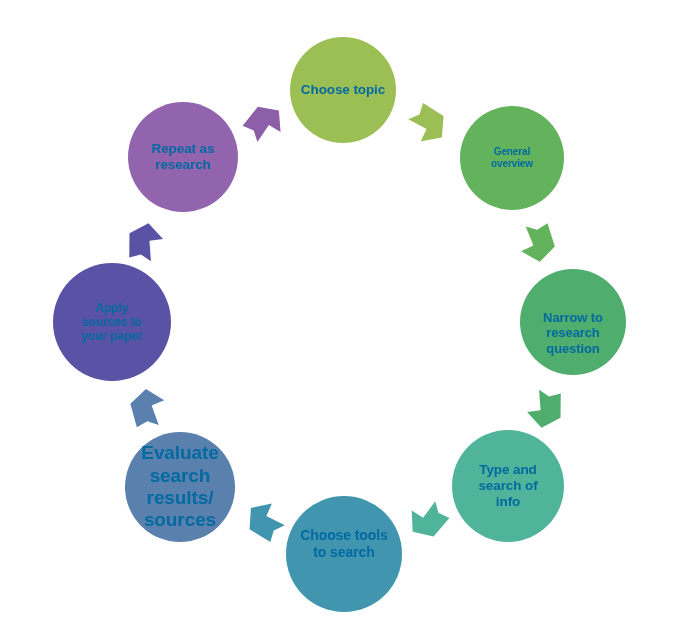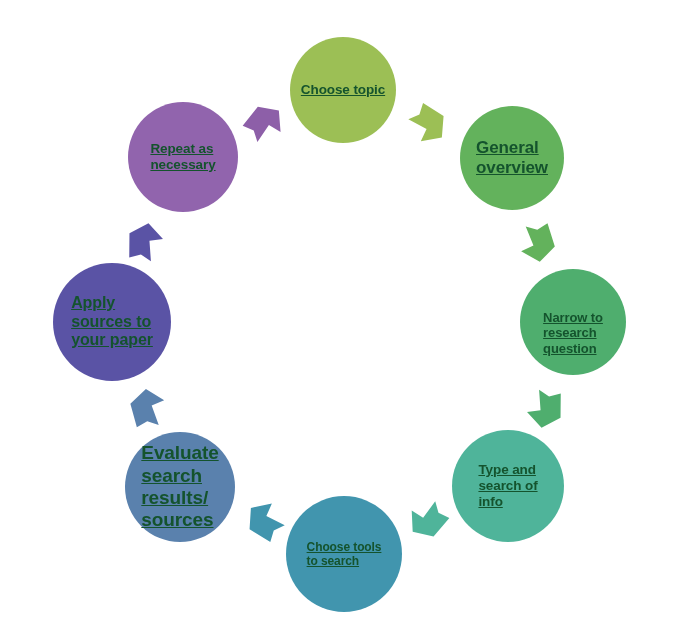--- a/index.html
+++ b/index.html
@@ -22,28 +22,27 @@
   .cycle-svg {
     position: absolute;
     left: 0;
     top: 0;
   }
   .node-label {
     position: absolute;
     display: flex;
     align-items: center;
     justify-content: center;
-    text-align: left;
-    color: #14532d;
+    text-align: center;
+    color: #0369a1;
     font-weight: bold;
     line-height: 1.18;
     pointer-events: none;
     white-space: pre-line;
     letter-spacing: -0.1px;
-    text-decoration: underline;
   }
 </style>
 </head>
 <body>
 
 <div id="diagram-root">
   <svg class="cycle-svg" id="cycle-svg" width="674" height="629" viewBox="0 0 674 629">
       <g transform="translate(264,124) rotate(-42) scale(1)">
         <path d="M -17,-13 L 7,-17 L 20,0 L 7,17 L 3,4 L -17,9 L -12,-2 Z" fill="#8D5FA8"></path>
       </g>
@@ -72,33 +71,33 @@
       <circle cx="512" cy="158" r="52" fill="#63B25C"></circle>
       <circle cx="573" cy="322" r="53" fill="#4FAE6E"></circle>
       <circle cx="508" cy="486" r="56" fill="#4FB49A"></circle>
       <circle cx="344" cy="554" r="58" fill="#4195AE"></circle>
       <circle cx="180" cy="487" r="55" fill="#5A81AD"></circle>
       <circle cx="112" cy="322" r="59" fill="#5A53A5"></circle>
       <circle cx="183" cy="157" r="55" fill="#9164AD"></circle>
     </svg>
   <div id="labels-layer">
       <div class="node-label" style="left: 290px; top: 37px; width: 106px; height: 106px; font-size: 13.5px;">Choose topic</div>
-      <div class="node-label" style="left: 460px; top: 106px; width: 104px; height: 104px; font-size: 17px;">General
+      <div class="node-label" style="left: 460px; top: 106px; width: 104px; height: 104px; font-size: 10px;">General
 overview</div>
       <div class="node-label" style="left: 520px; top: 280px; width: 106px; height: 106px; font-size: 13px;">Narrow to
 research
 question</div>
       <div class="node-label" style="left: 452px; top: 430px; width: 112px; height: 112px; font-size: 13.5px;">Type and
 search of
 info</div>
-      <div class="node-label" style="left: 286px; top: 496px; width: 116px; height: 116px; font-size: 12px;">Choose tools
+      <div class="node-label" style="left: 286px; top: 486px; width: 116px; height: 116px; font-size: 14px;">Choose tools
 to search</div>
       <div class="node-label" style="left: 125px; top: 432px; width: 110px; height: 110px; font-size: 19px;">Evaluate
 search
 results/
 sources</div>
-      <div class="node-label" style="left: 53px; top: 263px; width: 118px; height: 118px; font-size: 16px;">Apply
+      <div class="node-label" style="left: 53px; top: 263px; width: 118px; height: 118px; font-size: 12px;">Apply
 sources to
 your paper</div>
       <div class="node-label" style="left: 128px; top: 102px; width: 110px; height: 110px; font-size: 13.5px;">Repeat as
-necessary</div>
+research</div>
     </div>
 </div>
 
 </body></html>

